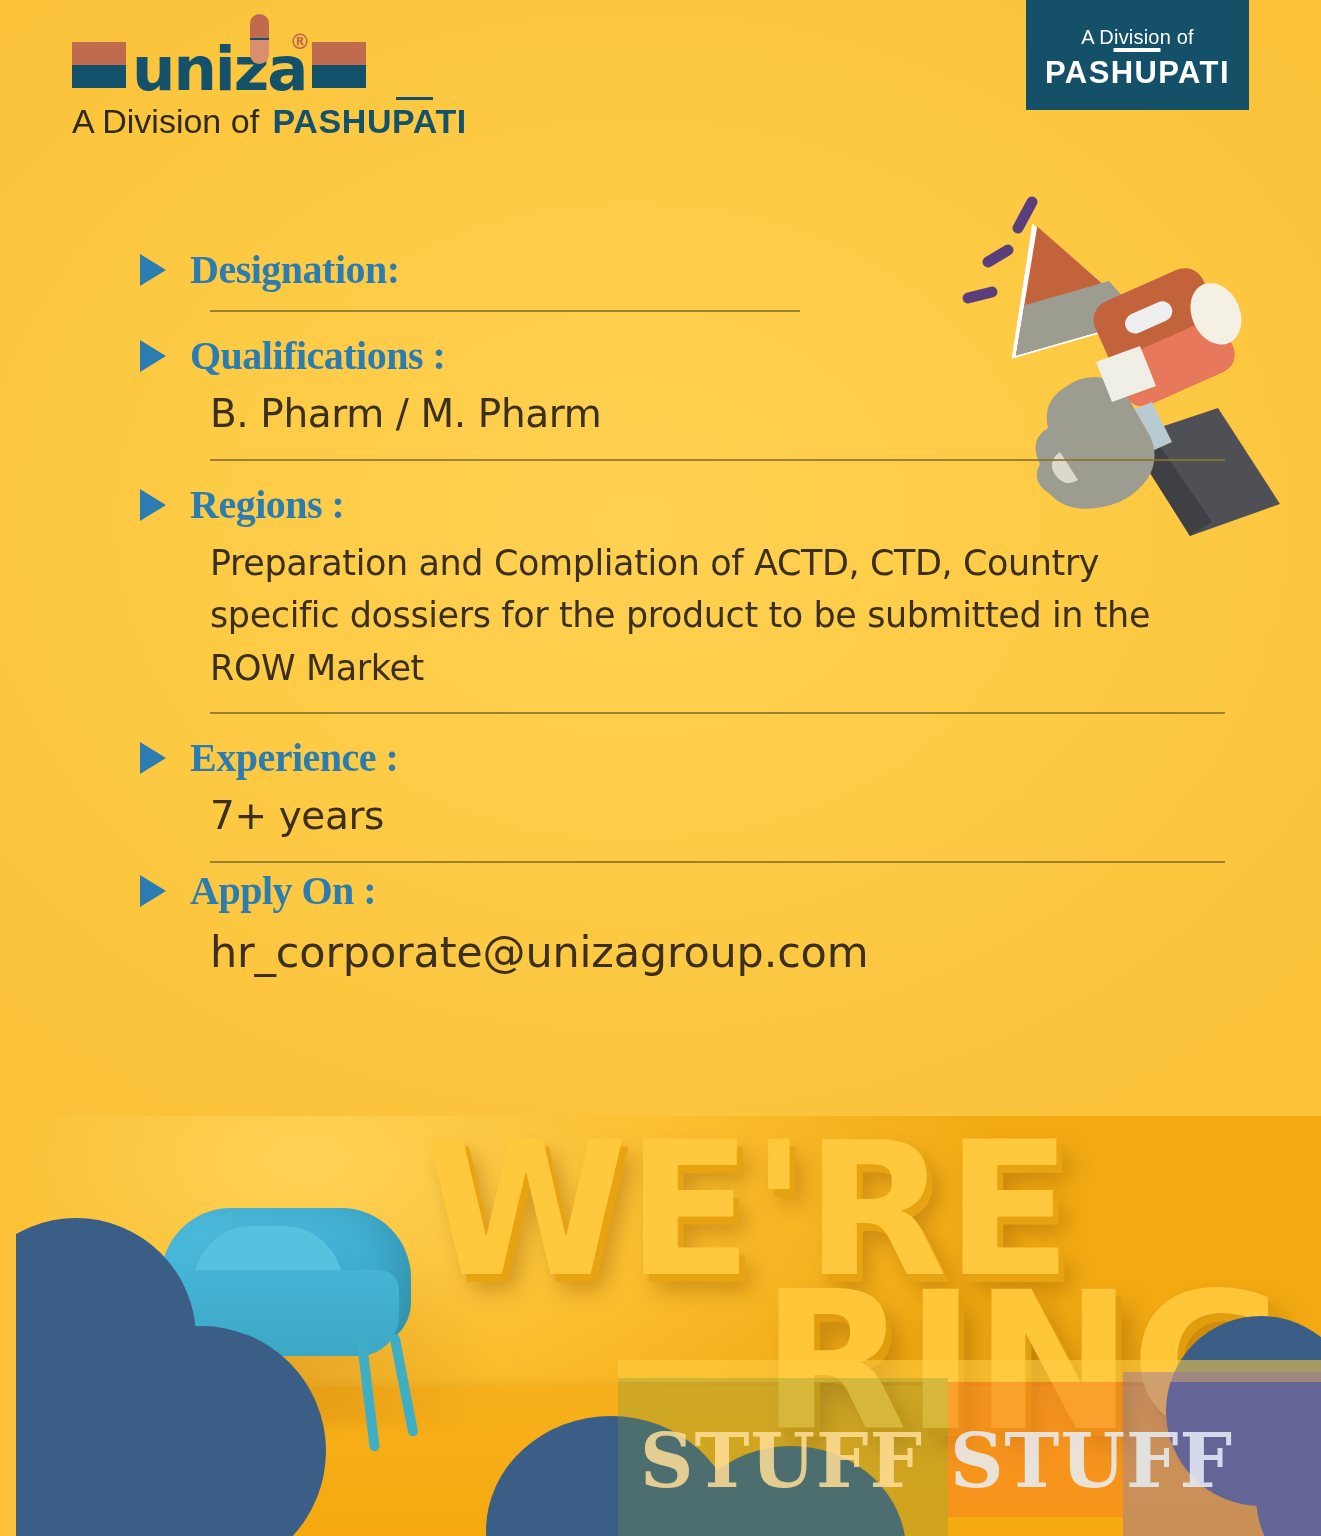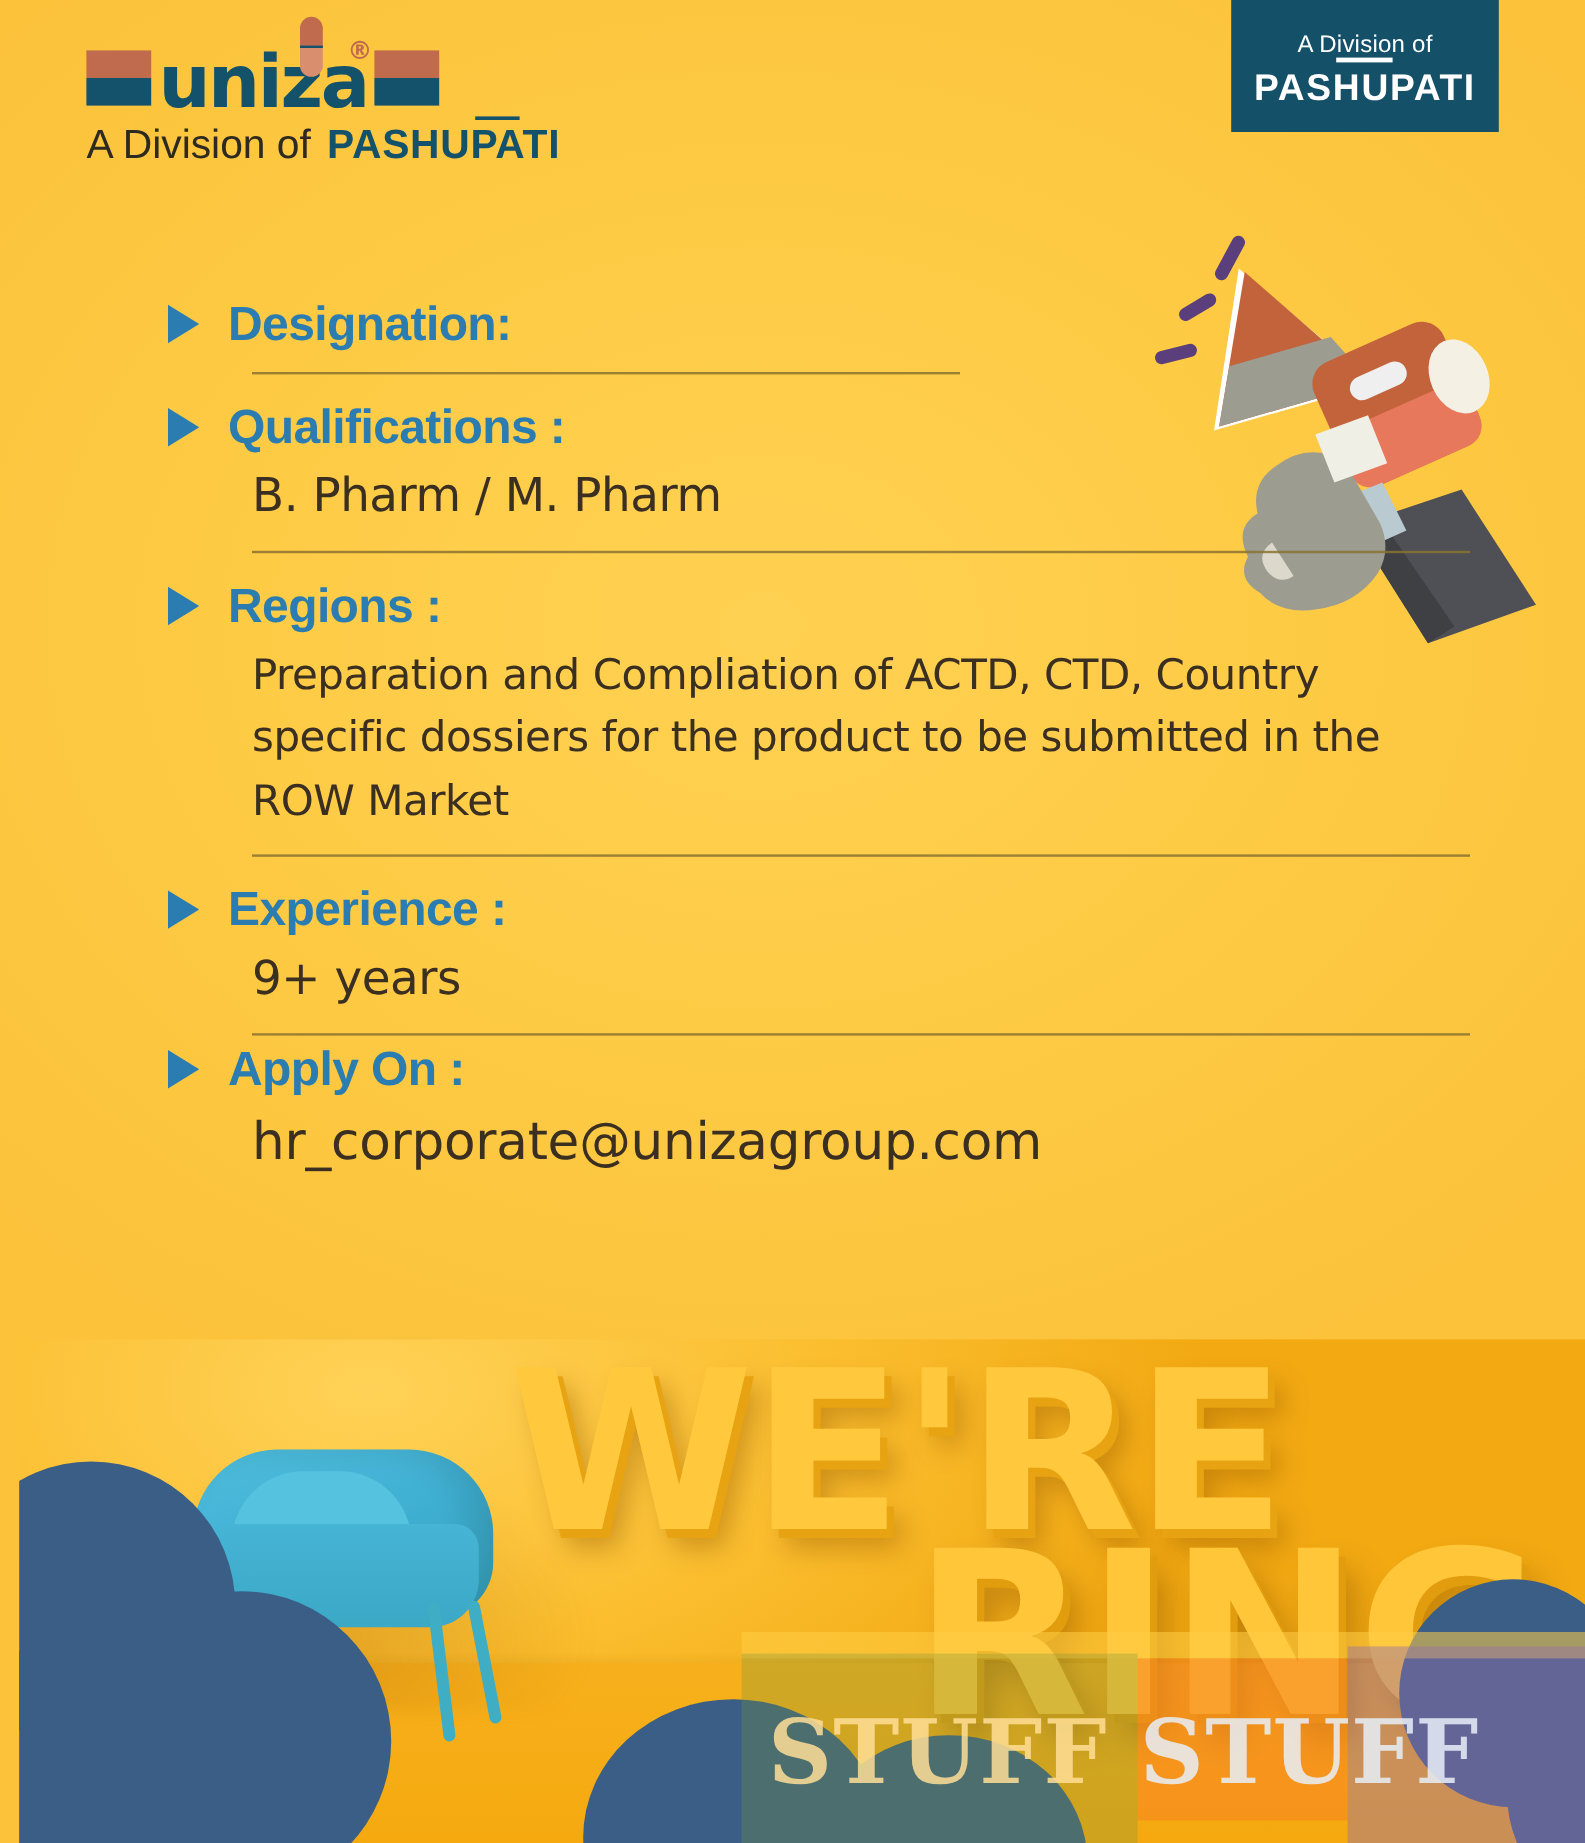--- a/index.html
+++ b/index.html
@@ -77,21 +77,21 @@
 
   
   .megaphone{ position:absolute; left:960px; top:180px; width:330px; height:370px; }
 
   
   .content{ position:absolute; left:140px; top:248px; width:1060px; }
   .block{ position:relative; }
   .head{
     display:flex; align-items:center; gap:24px;
     color:#2B7CB0; font-weight:bold;
-    font-family:Liberation Sans, sans-serif;
+    font-family:Liberation Serif, serif;
     font-size:40px; letter-spacing:-.5px;
     line-height:1.1;
   }
   .tri{
     width:0;height:0;
     border-left:26px solid #2B7CB0;
     border-top:16px solid transparent;
     border-bottom:16px solid transparent;
     flex:0 0 auto;
   }
@@ -291,21 +291,21 @@
       </div>
       <div class="val body">Preparation and Compliation of ACTD, CTD, Country specific dossiers for the product to be submitted in the ROW Market</div>
       <div class="rule long"></div>
     </div>
 
     <div class="block" style="margin-bottom:6px;">
       <div class="head">
         <span class="tri"></span>
         <span>Experience :</span>
       </div>
-      <div class="val">9+ years</div>
+      <div class="val">7+ years</div>
       <div class="rule long"></div>
     </div>
 
     <div class="block">
       <div class="head">
         <span class="tri"></span>
         <span>Apply On :</span>
       </div>
       <div class="val mail">hr_corporate@unizagroup.com</div>
     </div>

